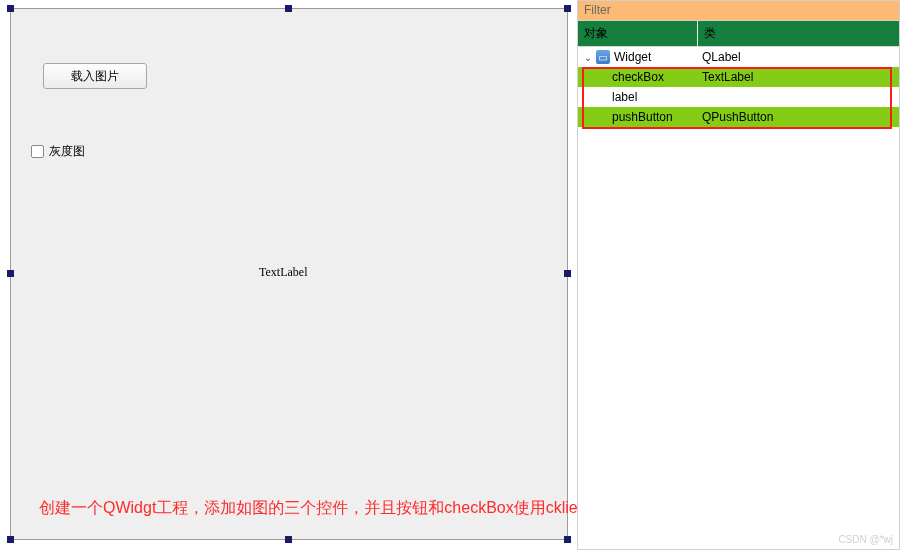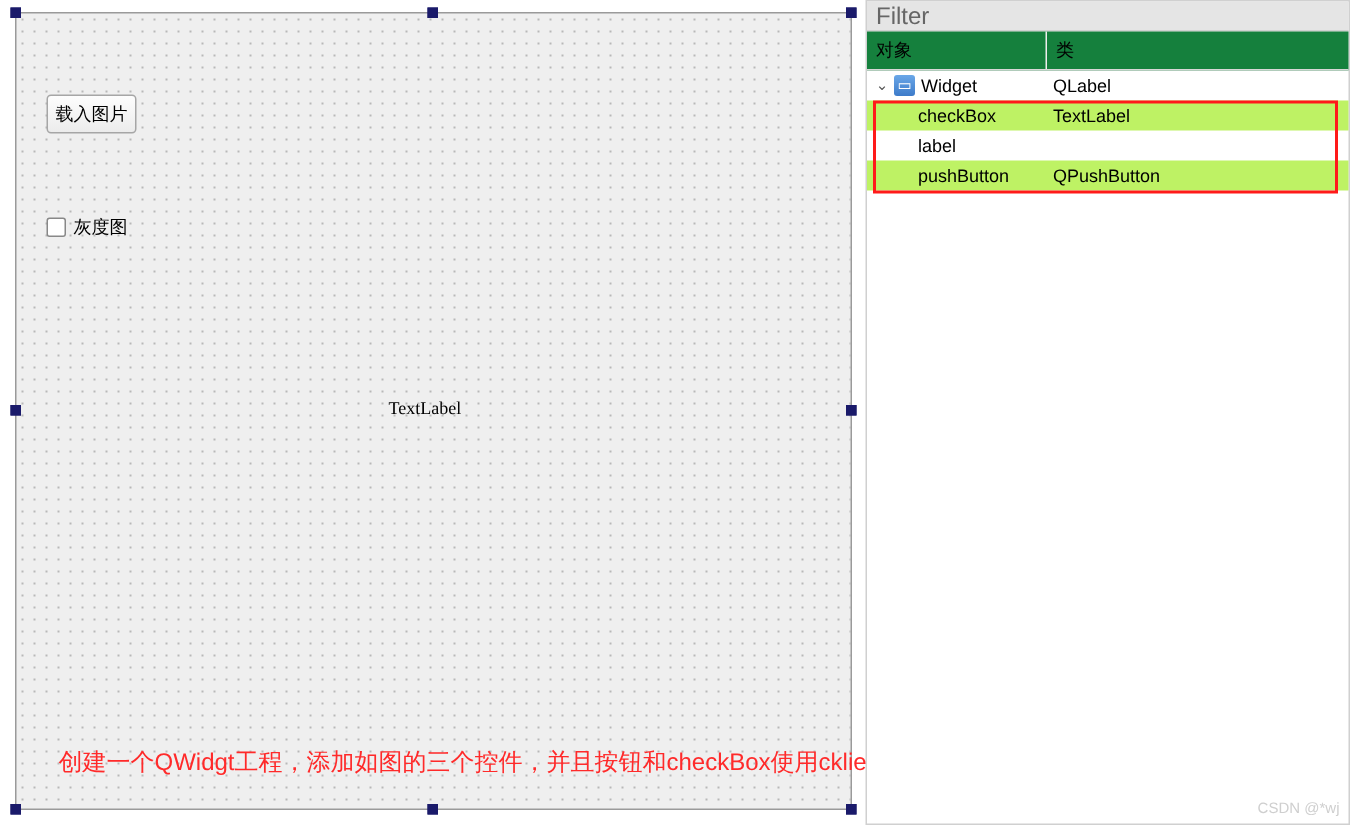--- a/index.html
+++ b/index.html
@@ -45,23 +45,23 @@
     .h-tl { left: -4px; top: -4px; }
     .h-tm { left: 50%; margin-left: -4px; top: -4px; }
     .h-tr { right: -4px; top: -4px; }
     .h-ml { left: -4px; top: 50%; margin-top: -4px; }
     .h-mr { right: -4px; top: 50%; margin-top: -4px; }
     .h-bl { left: -4px; bottom: -4px; }
     .h-bm { left: 50%; margin-left: -4px; bottom: -4px; }
     .h-br { right: -4px; bottom: -4px; }
     .push-button {
       position: absolute;
-      left: 20px;
+      left: 32px;
       top: 54px;
-      width: 60px;
+      width: 104px;
       height: 26px;
       background: linear-gradient(#fdfdfd, #ececec);
       border: 1px solid #a6a6a6;
       border-radius: 3px;
       font-size: 12px;
       font-family: SimSun, sans-serif;
       cursor: default;
     }
     .checkbox-wrap {
       position: absolute;
@@ -98,44 +98,44 @@
     .inspector-pane {
       flex: 1;
       background: #fff;
       position: relative;
       border: 1px solid #d0d0d0;
       border-left: none;
     }
     .filter-bar {
       height: 20px;
       border-bottom: 1px solid #d0d0d0;
-      font-size: 16px;
+      font-size: 12px;
       color: #666;
       padding: 2px 6px;
-      background: #e5e5e5;
+      background: #fdba74;
     }
     .tree-header {
       display: flex;
       border-bottom: 1px solid #d8d8d8;
       font-size: 12px;
       background: #15803d;
     }
     .hcol {
       padding: 4px 6px;
     }
     .col-obj { width: 120px; border-right: 1px solid #eee; }
     .col-cls { flex: 1; }
     .tree-body { position: relative; }
     .tree-row {
       display: flex;
       align-items: center;
       height: 20px;
       font-size: 12px;
     }
-    .tree-row.alt { background: #bef264; }
+    .tree-row.alt { background: #84cc16; }
     .cell-obj {
       width: 120px;
       display: flex;
       align-items: center;
       padding-left: 4px;
     }
     .cell-cls { flex: 1; padding-left: 4px; }
     .expander {
       width: 12px;
       text-align: center;

